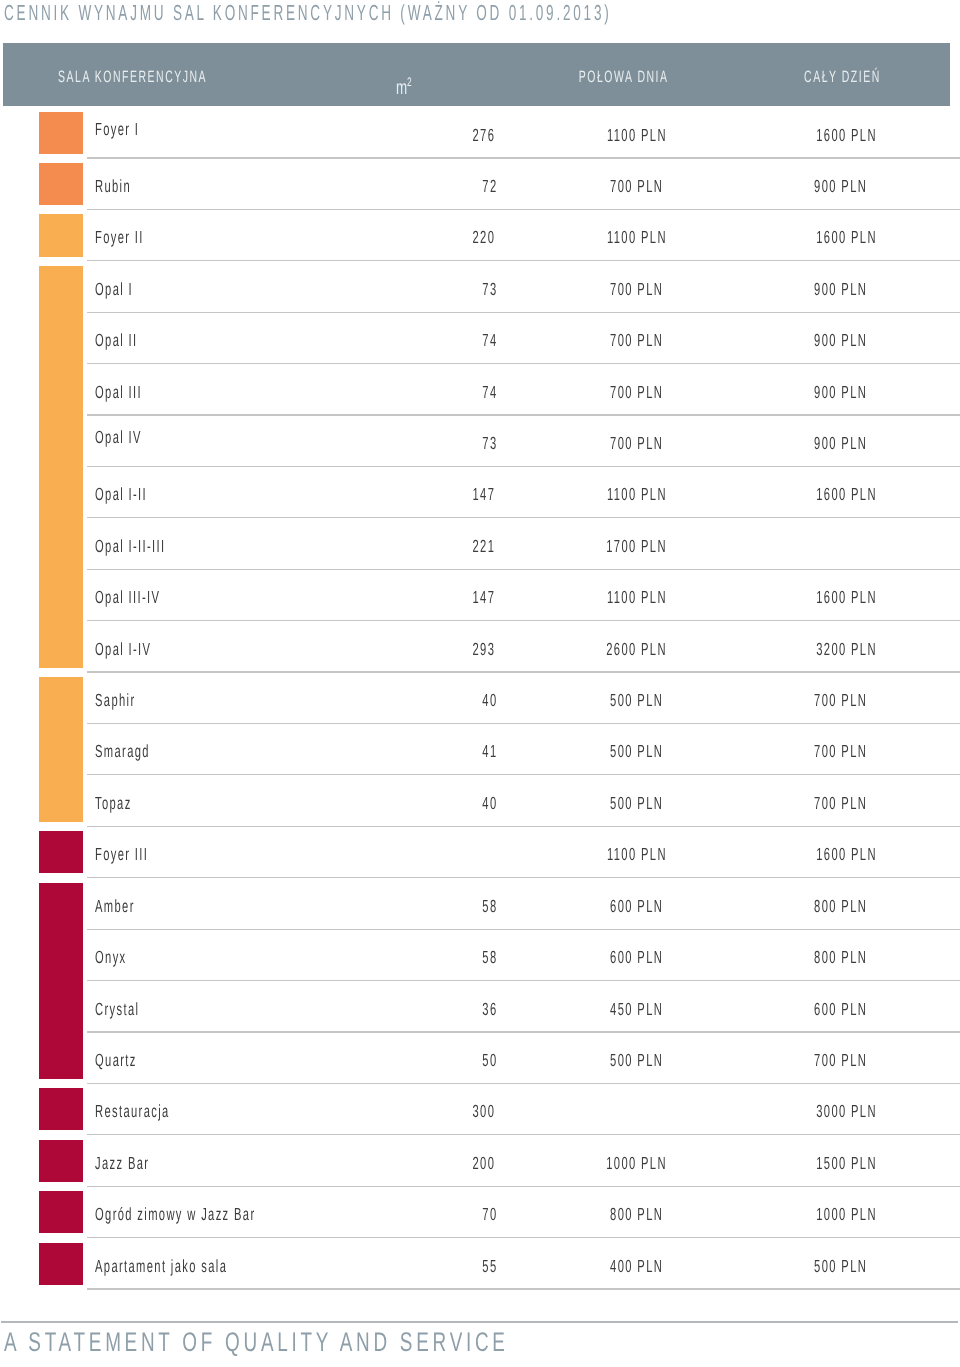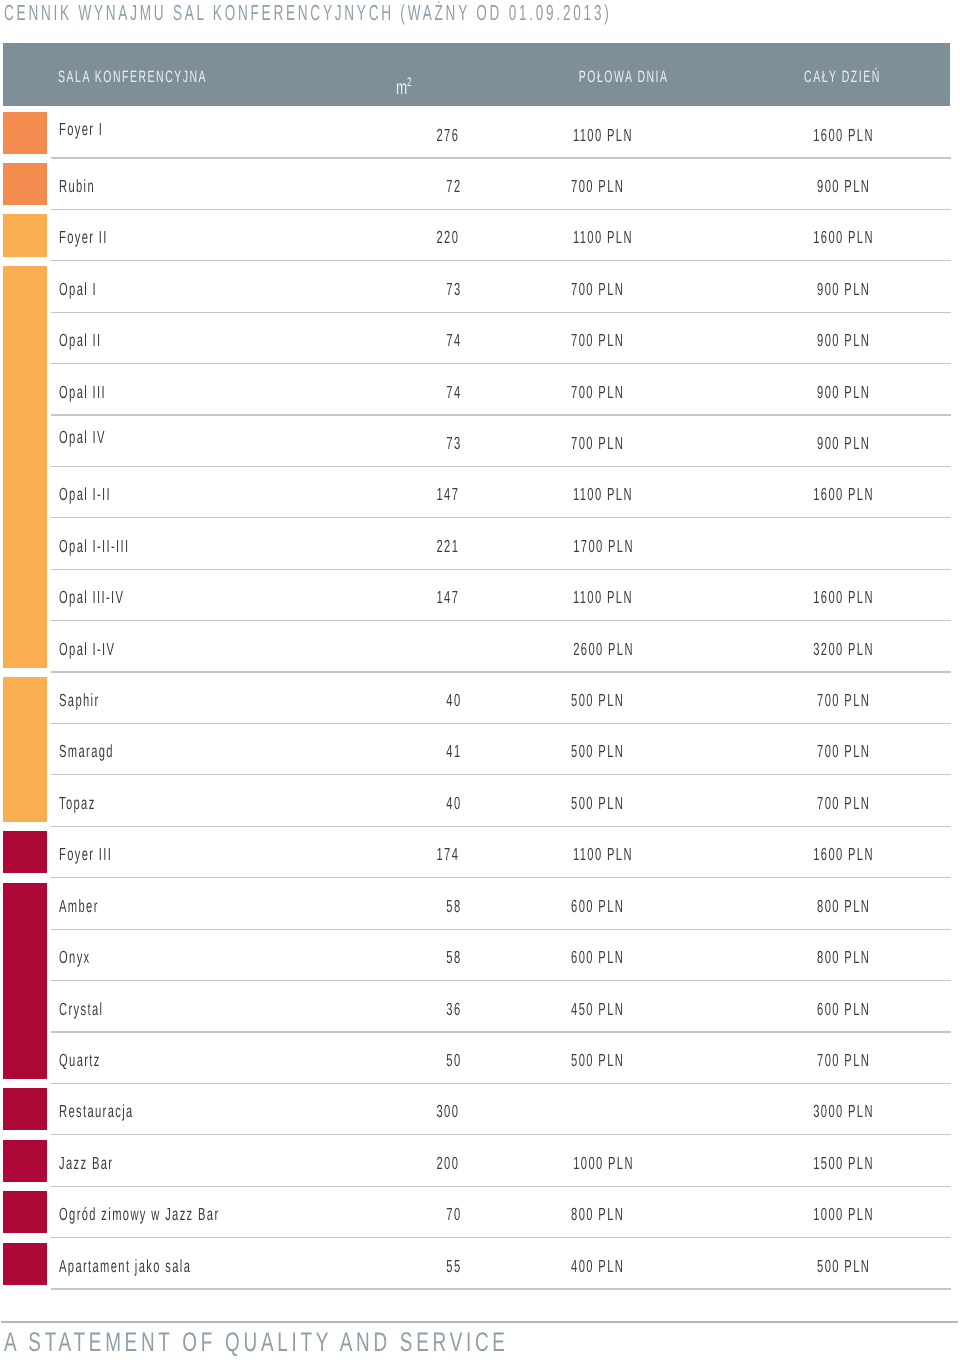--- a/index.html
+++ b/index.html
@@ -20,32 +20,32 @@
   .hcell > span{display:inline-block;transform:scaleX(0.635);transform-origin:0 50%;}
   .h-name{left:55px;}
   .h-area{left:341px;width:120px;text-align:center;line-height:78px;}
   .h-half{left:539px;width:160px;text-align:center;}
   .h-full{left:758px;width:160px;text-align:center;}
   .h-half > span, .h-full > span{transform-origin:50% 50%;margin-right:-2.4px;}
   .h-area > span{transform-origin:50% 50%;}
   .h-area > span{font-size:20px;letter-spacing:0;transform:scaleX(0.67);}
   .sup{font-size:0.62em;vertical-align:super;letter-spacing:0;}
 
-  .rows{position:absolute;left:0;top:106.6px;width:960px;}
+  .rows{position:absolute;left:0;top:106.6px;width:960px;padding-left:36px;}
   .row{position:relative;height:51.41px;}
   .rule{position:absolute;left:51px;width:900px;bottom:-0.6px;height:1.2px;background:#C6C6C6;}
   .swatch{position:absolute;left:3px;width:44px;}
   .cell{position:absolute;top:0;height:51.41px;line-height:57.5px;color:#3C3C3C;
         font-size:17.57px;letter-spacing:2.13px;white-space:nowrap;}
   .cell > span{display:inline-block;transform:scaleX(0.637);}
   .c-name{left:59px;}
   .c-name > span{transform-origin:0 50%;}
   .c-area{left:344px;width:120px;text-align:right;}
-  .c-half{left:556px;width:160px;}
-  .c-full{left:763px;width:160px;text-align:center;}
+  .c-half{left:520px;width:160px;text-align:center;}
+  .c-full{left:763px;width:160px;}
   .c-area > span, .c-half > span, .c-full > span{transform-origin:50% 50%;margin-right:-2.13px;}
 
   .footrule{position:absolute;left:1px;top:1321px;width:957px;height:1.6px;background:#B4B8BA;}
   .footer{position:absolute;left:4px;top:1327px;font-size:27px;line-height:30px;
           letter-spacing:5.35px;color:#8E9FA9;white-space:nowrap;display:inline-block;
           transform:scaleX(0.70);transform-origin:0 50%;}
 </style>
 </head>
 <body>
 
@@ -128,20 +128,21 @@
       </div>
       <div class="row">
         <div class="cell c-name"><span>Opal III-IV</span></div>
         <div class="cell c-area"><span>147</span></div>
         <div class="cell c-half"><span>1100 PLN</span></div>
         <div class="cell c-full"><span>1600 PLN</span></div>
         <div class="rule"></div>
       </div>
       <div class="row">
         <div class="cell c-name"><span>Opal I-IV</span></div>
+        <div class="cell c-area"><span>293</span></div>
         <div class="cell c-half"><span>2600 PLN</span></div>
         <div class="cell c-full"><span>3200 PLN</span></div>
         <div class="rule"></div>
       </div>
       <div class="row">
         <div class="swatch" style="background: rgb(249, 175, 81); top: 5px; height: 144.93px;"></div>
         <div class="cell c-name"><span>Saphir</span></div>
         <div class="cell c-area"><span>40</span></div>
         <div class="cell c-half"><span>500 PLN</span></div>
         <div class="cell c-full"><span>700 PLN</span></div>
@@ -157,21 +158,20 @@
       <div class="row">
         <div class="cell c-name"><span>Topaz</span></div>
         <div class="cell c-area"><span>40</span></div>
         <div class="cell c-half"><span>500 PLN</span></div>
         <div class="cell c-full"><span>700 PLN</span></div>
         <div class="rule"></div>
       </div>
       <div class="row">
         <div class="swatch" style="background: rgb(173, 8, 55); top: 5px; height: 42.11px;"></div>
         <div class="cell c-name"><span>Foyer III</span></div>
-        <div class="cell c-area"><span>174</span></div>
         <div class="cell c-half"><span>1100 PLN</span></div>
         <div class="cell c-full"><span>1600 PLN</span></div>
         <div class="rule"></div>
       </div>
       <div class="row">
         <div class="swatch" style="background: rgb(173, 8, 55); top: 5px; height: 196.34px;"></div>
         <div class="cell c-name"><span>Amber</span></div>
         <div class="cell c-area"><span>58</span></div>
         <div class="cell c-half"><span>600 PLN</span></div>
         <div class="cell c-full"><span>800 PLN</span></div>

